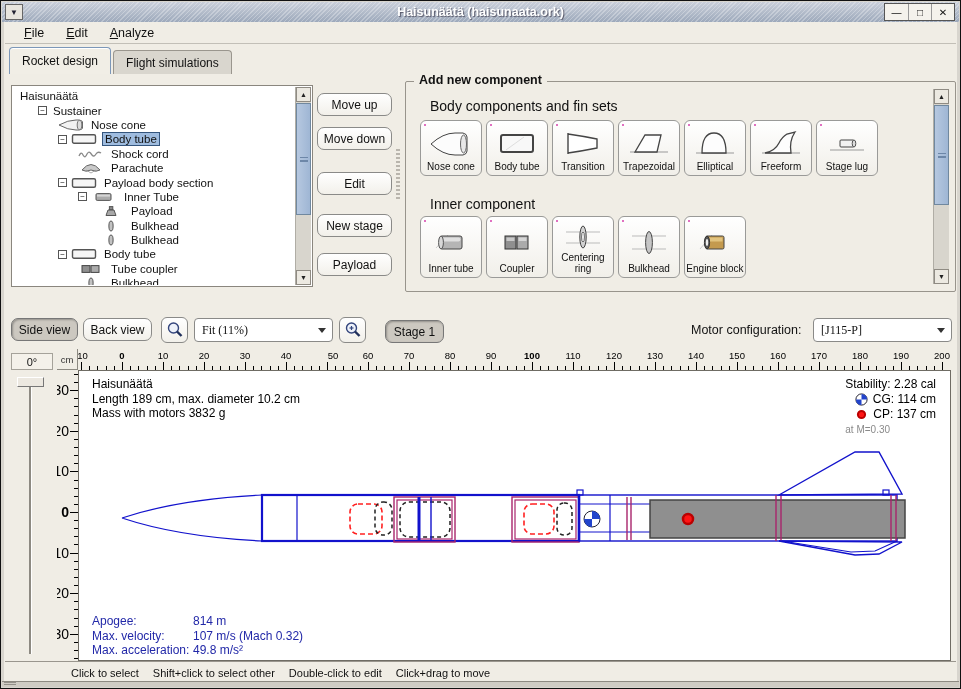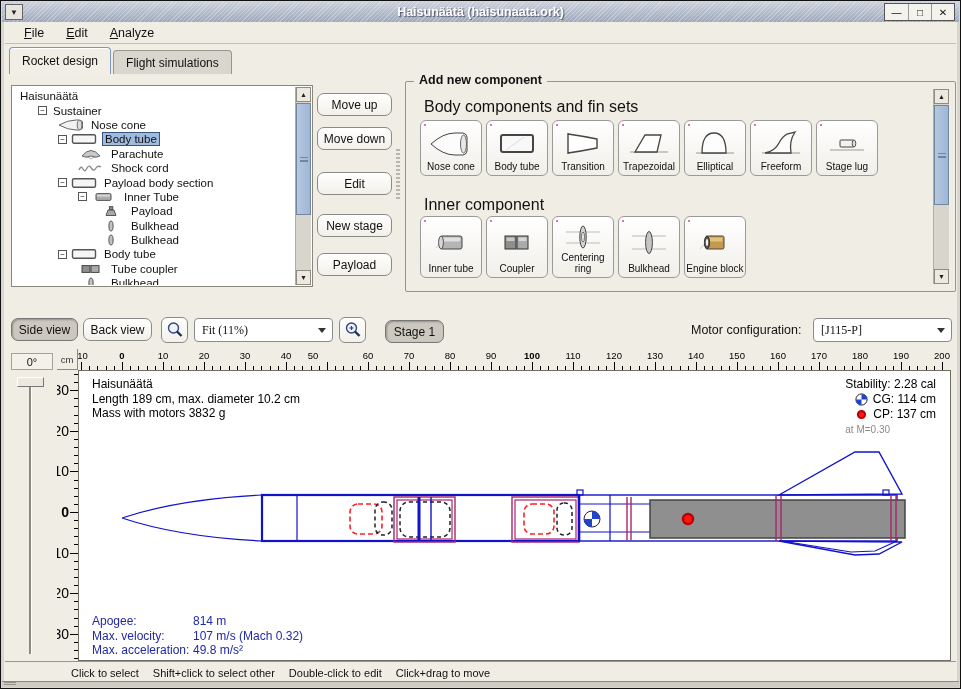--- a/index.html
+++ b/index.html
@@ -48,21 +48,21 @@
   .grip:before{content:"";position:absolute;left:0;right:0;top:2px;border-top:1px solid #6d87a8;}
   
   .btn{position:absolute;height:23px;background:linear-gradient(#ffffff,#f2f0ea);border:1px solid #8a8a88;
     border-radius:7px;font-size:12px;color:#111;display:flex;align-items:center;justify-content:center;}
   .btn.pressed{background:#ccc8c0;box-shadow:inset 1px 1px 2px rgba(0,0,0,.28);border-color:#777;}
   .vsplit{position:absolute;left:395px;top:148px;width:4px;height:52px;
     background:repeating-linear-gradient(#b9b5ad 0 2px,transparent 2px 4px);}
   
   .addgroup{position:absolute;left:404px;top:80px;width:551px;height:211px;border:1px solid #98948c;border-radius:2px;}
   .addgroup .legend{position:absolute;top:-9px;left:8px;background:#f0ede5;padding:0 5px;font-weight:bold;font-size:12.5px;color:#111;}
-  .seclabel{position:absolute;left:18px;font-size:16px;color:#111;}
+  .seclabel{position:absolute;left:24px;font-size:14px;color:#111;}
   .cbrow{position:absolute;left:14px;display:flex;gap:4px;}
   .cbtn{width:62px;background:linear-gradient(#ffffff,#f1efe9);border:1px solid #9a9a98;border-radius:6px;
     display:flex;flex-direction:column;align-items:center;justify-content:flex-end;padding:3px 1px;position:relative;}
   .cbtn:before{content:"";position:absolute;left:3px;top:3px;width:2px;height:2px;background:#e070c0;}
   .cbtn .cicon{flex:1;display:flex;align-items:center;justify-content:center;}
   .cbtn .clabel{font-size:10px;line-height:10.5px;text-align:center;color:#111;}
   
   .vtb-label{position:absolute;font-size:12.5px;color:#111;}
   .combo{position:absolute;height:24px;background:#fff;border:1px solid #8a8a88;border-radius:4px;
     display:flex;align-items:center;font-size:12px;color:#111;}
@@ -158,34 +158,34 @@
           <span class="ticon">
             <svg width="26" height="12" viewBox="0 0 26 12">
               <rect x="1.5" y="1.8" width="23" height="8.5" rx="1.5" fill="#f6f6f6" stroke="#555" stroke-width="1.4"></rect>
             </svg>
           </span>
           <span class="tlabel sel">Body tube</span>
         </div>
         <div class="trow" style="padding-left: 65px;">
           <span class="ticon">
             <svg width="26" height="12" viewBox="0 0 26 12">
+              <path d="M1,8 Q3,3 5,7 Q7,11 9,6 Q10.5,3 12.5,5 L14,7 Q16,9.5 18,6 Q20,3 23,5" fill="none" stroke="#888" stroke-width="1.3"></path>
+            </svg>
+          </span>
+          <span class="tlabel">Shock cord</span>
+        </div>
+        <div class="trow" style="padding-left: 65px;">
+          <span class="ticon">
+            <svg width="26" height="12" viewBox="0 0 26 12">
               <path d="M4,8 Q13,-3 22,8 Q18,10.5 13,8 Q8,10.5 4,8 Z" fill="#c9c9c9" stroke="#666"></path>
               <line x1="8" y1="8" x2="13" y2="11" stroke="#888" stroke-width=".7"></line>
               <line x1="18" y1="8" x2="13" y2="11" stroke="#888" stroke-width=".7"></line>
             </svg>
           </span>
           <span class="tlabel">Parachute</span>
-        </div>
-        <div class="trow" style="padding-left: 65px;">
-          <span class="ticon">
-            <svg width="26" height="12" viewBox="0 0 26 12">
-              <path d="M1,8 Q3,3 5,7 Q7,11 9,6 Q10.5,3 12.5,5 L14,7 Q16,9.5 18,6 Q20,3 23,5" fill="none" stroke="#888" stroke-width="1.3"></path>
-            </svg>
-          </span>
-          <span class="tlabel">Shock cord</span>
         </div>
         <div class="trow" style="padding-left: 45px;">
           <span class="expander">−</span>
           <span class="ticon">
             <svg width="26" height="12" viewBox="0 0 26 12">
               <rect x="1.5" y="1.8" width="23" height="8.5" rx="1.5" fill="#f6f6f6" stroke="#555" stroke-width="1.4"></rect>
             </svg>
           </span>
           <span class="tlabel">Payload body section</span>
         </div>
@@ -543,21 +543,21 @@
       <div class="htick" style="left: 839.4px;"></div>
       <div class="htick" style="left: 847.6px;"></div>
       <div class="htick" style="left: 855.8px;"></div>
       <div class="htick major" style="left: 864px;"></div>
       <div class="hlabel" style="left: 3px;">-10</div>
       <div class="hlabel bold" style="left: 44px;">0</div>
       <div class="hlabel" style="left: 85px;">10</div>
       <div class="hlabel" style="left: 126px;">20</div>
       <div class="hlabel" style="left: 167px;">30</div>
       <div class="hlabel" style="left: 208px;">40</div>
-      <div class="hlabel" style="left: 235px;">50</div>
+      <div class="hlabel" style="left: 255px;">50</div>
       <div class="hlabel" style="left: 290px;">60</div>
       <div class="hlabel" style="left: 331px;">70</div>
       <div class="hlabel" style="left: 372px;">80</div>
       <div class="hlabel" style="left: 413px;">90</div>
       <div class="hlabel bold" style="left: 454px;">100</div>
       <div class="hlabel" style="left: 495px;">110</div>
       <div class="hlabel" style="left: 536px;">120</div>
       <div class="hlabel" style="left: 577px;">130</div>
       <div class="hlabel" style="left: 618px;">140</div>
       <div class="hlabel" style="left: 659px;">150</div>

